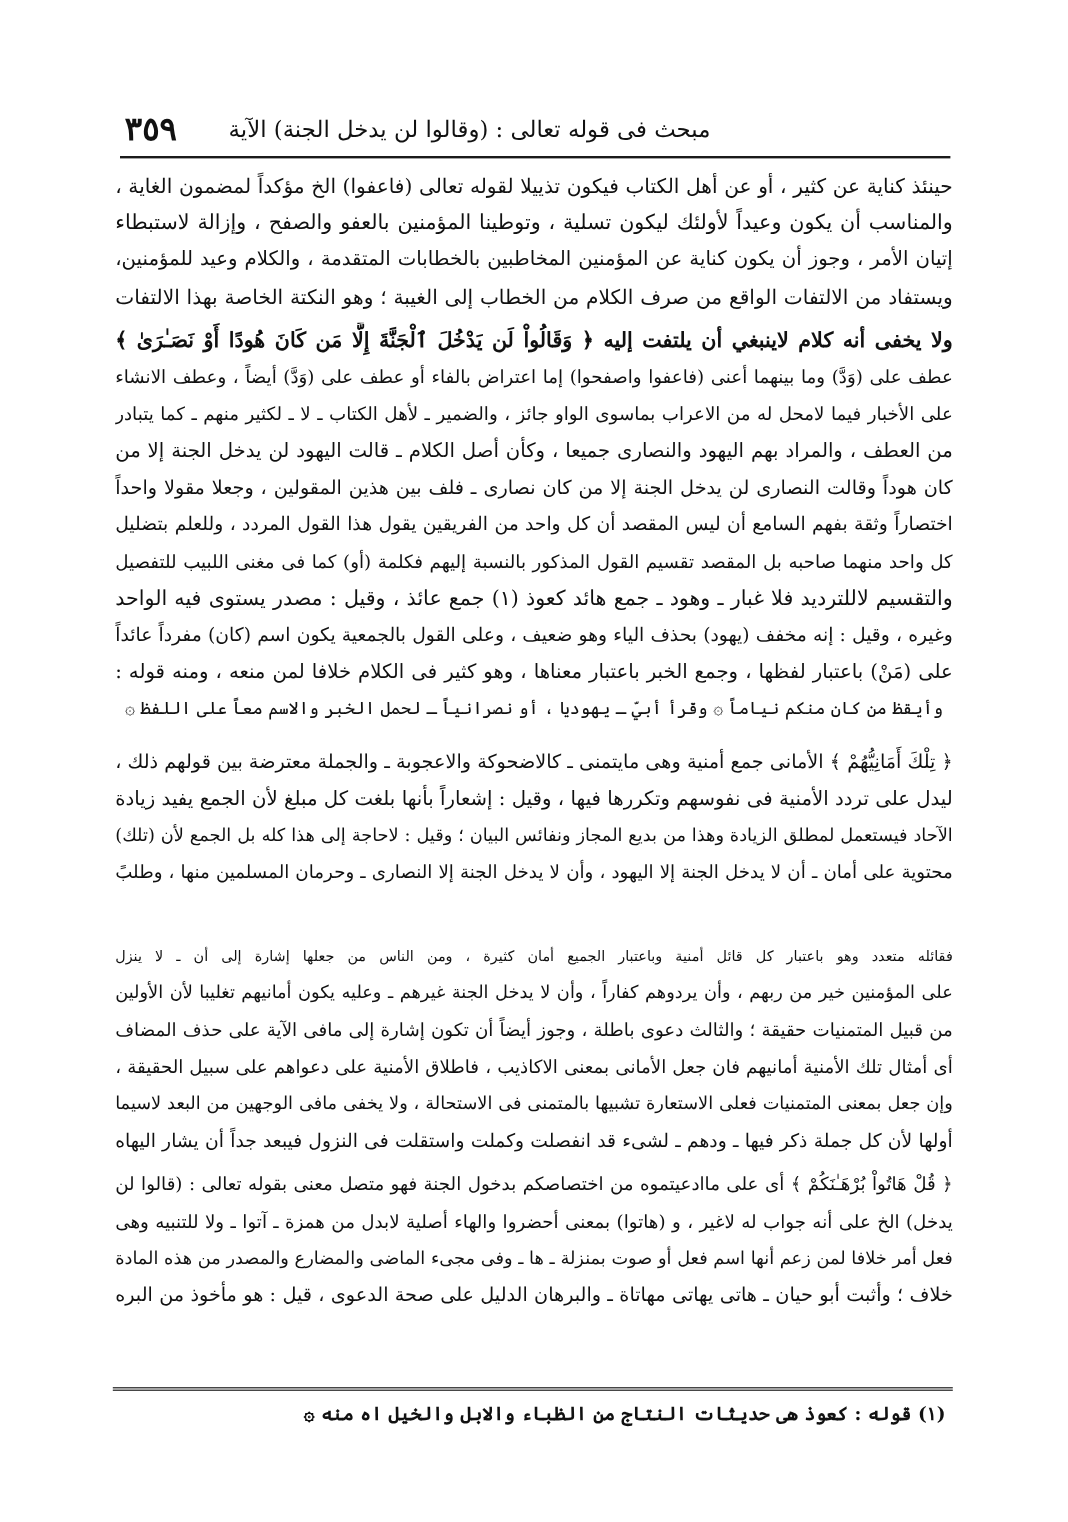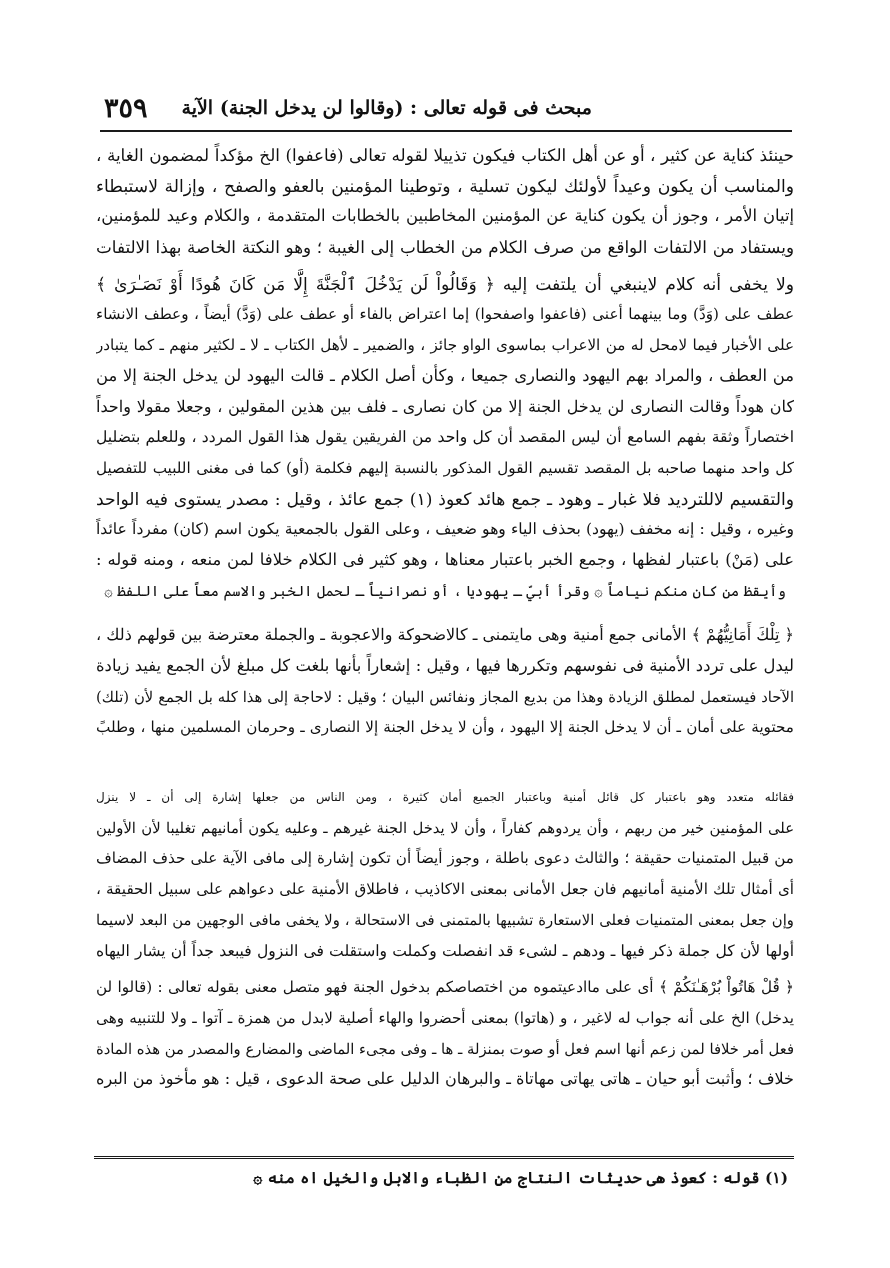--- a/index.html
+++ b/index.html
@@ -27,21 +27,21 @@
     top: 92px;
     width: 690px;
     height: 36px;
     direction: rtl;
   }
   .running-head {
     position: absolute;
     right: 198px;
     top: 4px;
     font-size: 19px;
-    font-weight: bold;
+    font-weight: normal;
     white-space: nowrap;
     direction: rtl;
     margin-left: 30px;
   }
   .page-number {
     position: absolute;
     left: 4px;
     top: 0px;
     font-size: 27px;
     font-weight: bold;
@@ -76,21 +76,21 @@
     text-align-last: justify;
   }
   .line.gap {
     margin-top: 6px;
   }
   .line.center {
     text-align-last: center;
     text-align: center;
   }
   .quran {
-    font-weight: normal;
+    font-weight: bold;
   }
   .footnote-rule-1 {
     position: absolute;
     left: 94px;
     top: 1156px;
     width: 700px;
     border-top: 3px double #1a1a1a;
     height: 0;
   }
   .footnote {

